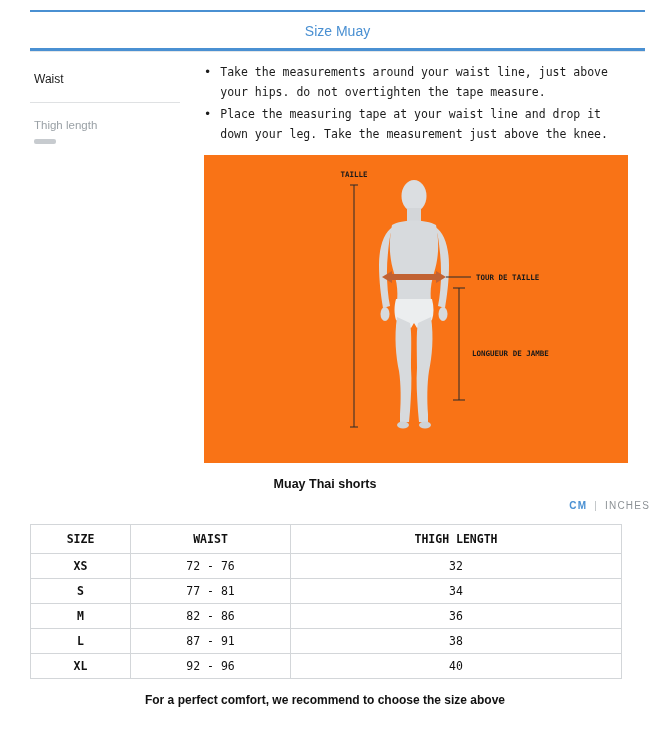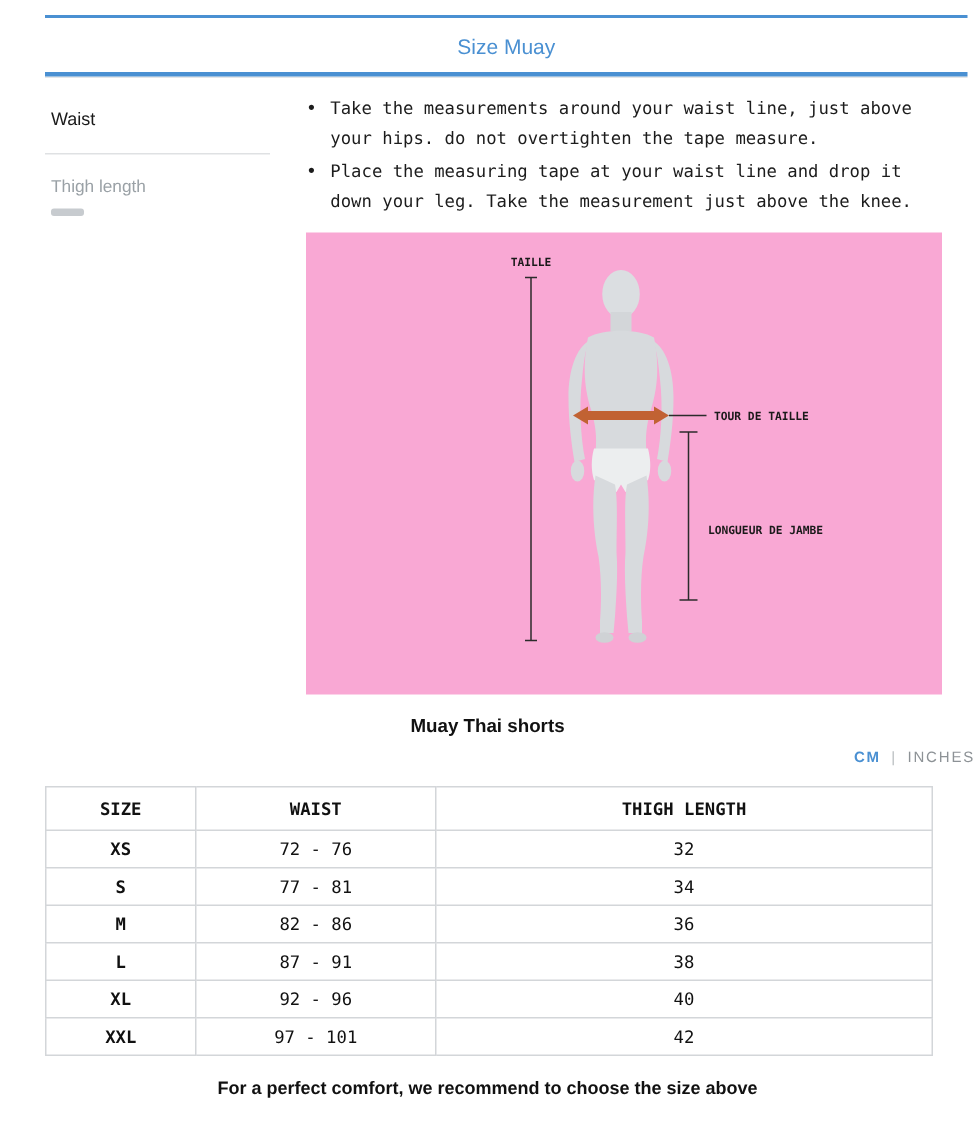--- a/index.html
+++ b/index.html
@@ -16,21 +16,21 @@
   .sidebar{width:150px;flex:none;padding-top:12px;}
   .sidebar-item-active{font-size:12px;color:#1a1a1a;padding:8px 4px 16px 4px;border-bottom:1px solid #dfe1e3;}
   .sidebar-item-inactive{font-size:11.5px;color:#9aa1a6;padding:16px 4px 0 4px;cursor:pointer;}
   .dash{width:22px;height:5px;background:#c7cbcf;border-radius:2px;margin:8px 0 0 4px;}
 
   .main-col{flex:1;padding-left:24px;padding-top:10px;}
   .bullets{margin:0;padding:0;list-style:none;}
   .bullet{display:flex;font-family:"DejaVu Sans Mono",monospace;font-size:11.5px;line-height:1.75;color:#1c1c1c;margin-bottom:2px;}
   .bullet .dot{margin-right:9px;font-size:12px;line-height:1.75;}
 
-  .figure{width:424px;height:308px;background:#f9a8d4;margin-top:10px;}
+  .figure{width:424px;height:308px;background:#f97316;margin-top:10px;}
 
   
   .product-title{text-align:center;font-weight:bold;font-size:12.5px;margin-top:14px;color:#111;}
   .units{text-align:right;font-size:10px;letter-spacing:1.2px;margin-top:9px;}
   .units .cm{color:#4a90d2;font-weight:bold;cursor:pointer;}
   .units .sep{color:#b9bdc0;margin:0 7px;}
   .units .inches{color:#8d9296;cursor:pointer;}
 
   
   table{width:592px;margin:13px 16px 0 30px;border-collapse:collapse;font-family:"DejaVu Sans Mono",monospace;font-size:11.5px;color:#111;}
@@ -158,23 +158,18 @@
       <tr>
         <td class="size-col">L</td>
         <td>87 - 91</td>
         <td>38</td>
       </tr>
       <tr>
         <td class="size-col">XL</td>
         <td>92 - 96</td>
         <td>40</td>
       </tr>
-      <tr>
-        <td class="size-col">XXL</td>
-        <td>97 - 101</td>
-        <td>42</td>
-      </tr>
     </tbody>
   </table>
 
   <div class="footer-note">For a perfect comfort, we recommend to choose the size above</div>
 
 </div>
 
 </body></html>

